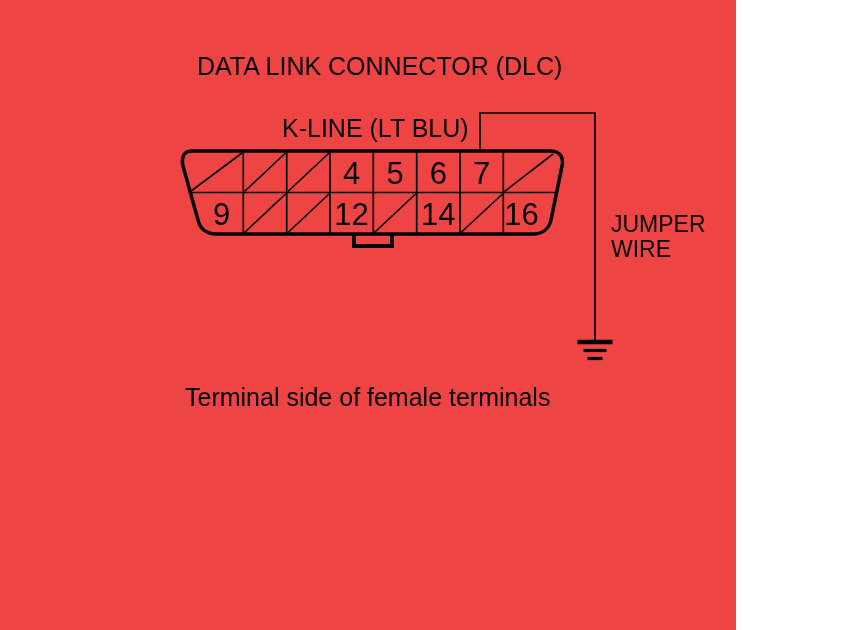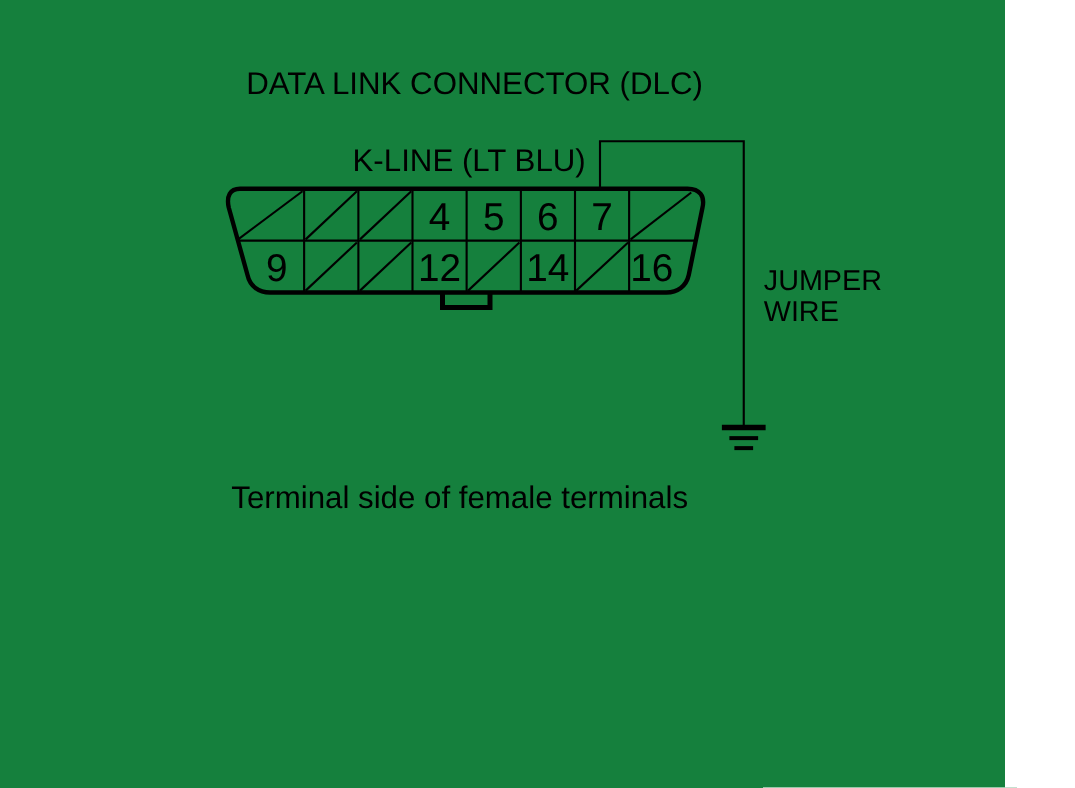--- a/index.html
+++ b/index.html
@@ -2,23 +2,23 @@
 <html><head>
 <meta charset="utf-8">
 <style>
   html, body {
     margin: 0;
     padding: 0;
     background: #ffffff;
   }
   .canvas {
     position: relative;
-    width: 804px;
+    width: 736px;
     height: 630px;
-    background: #15803d;
+    background: #ef4444;
     overflow: hidden;
     font-family: "Liberation Sans", sans-serif;
     text-align: right;
   }
   svg text {
     fill: #000000;
     font-family: "Liberation Sans", sans-serif;
   }
   .label-text   { font-size: 25px; }
   .jumper-text  { font-size: 23px; }

